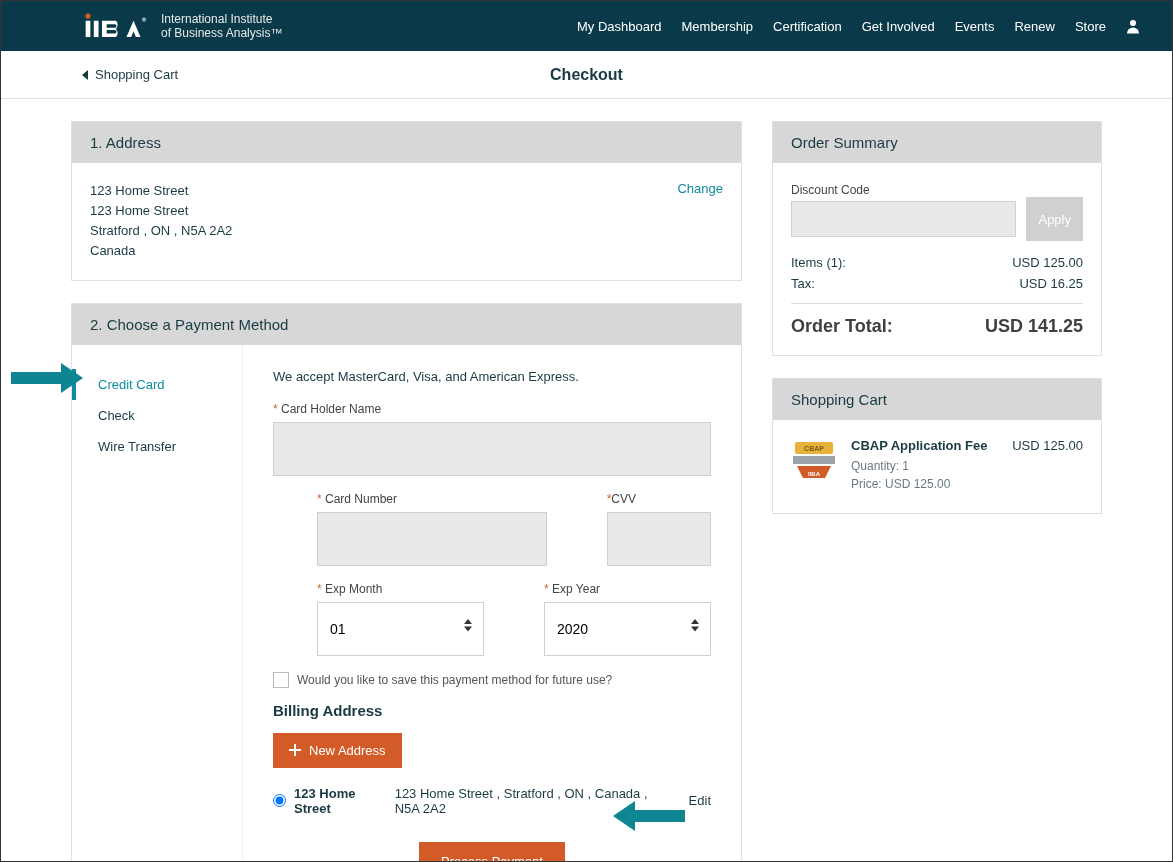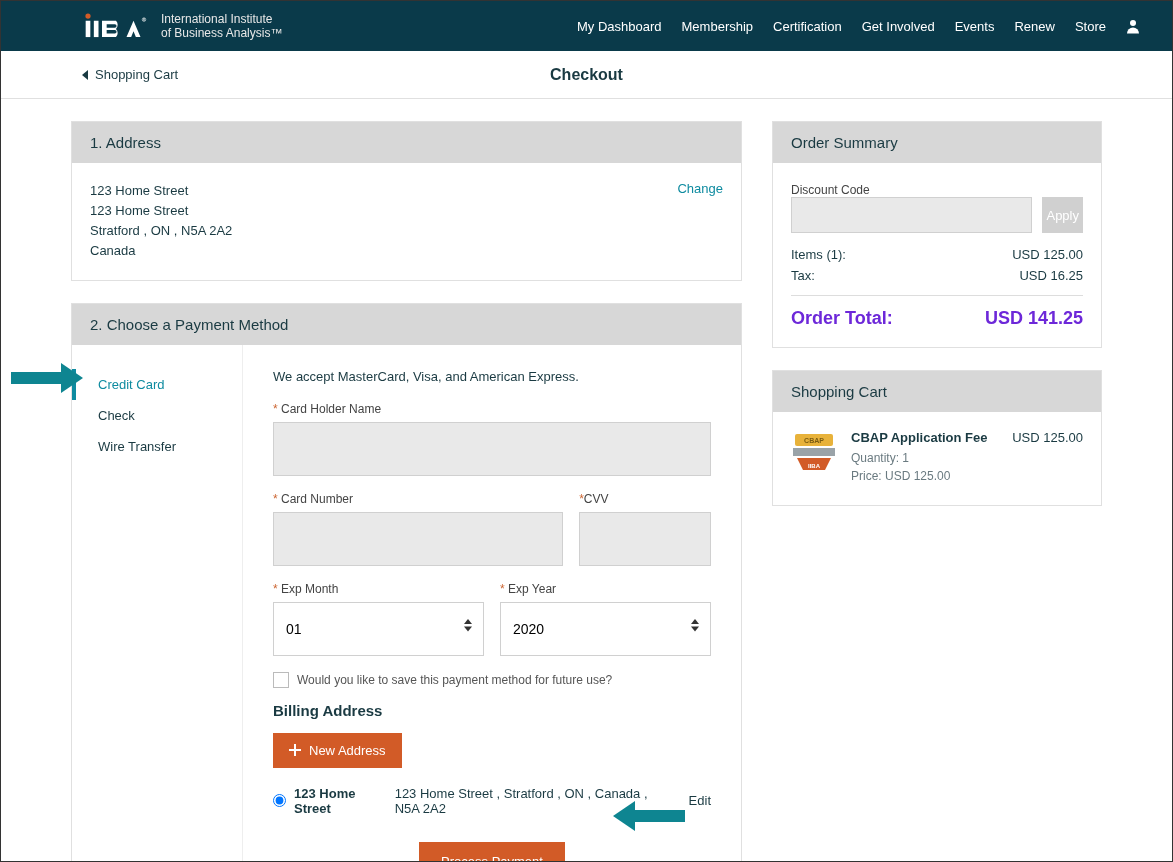--- a/index.html
+++ b/index.html
@@ -144,21 +144,21 @@
     content: "";
     position: absolute;
     right: 12px;
     top: calc(50% - 10px);
     width: 0; height: 0;
     border-left: 4px solid transparent;
     border-right: 4px solid transparent;
     border-bottom: 5px solid #333;
   }
   .row2 { display: flex; gap: 16px; }
-  .row2 > * { flex: 1; }
+  .row2 > * { flex: 1; margin-left: 44px; }
   .row-cn .cn { flex: 2.2; }
   .row-cn .cv { flex: 1; }
   .save-row {
     display: flex; align-items: center; gap: 8px;
     font-size: 12px; color: #555; margin-bottom: 14px;
   }
   .chk {
     width: 16px; height: 16px; border: 1px solid #bbb; background: #fff;
   }
   .billing-h {
@@ -188,25 +188,25 @@
 
   
   .os-body { padding: 20px 18px 18px; }
   .os-label { font-size: 12px; color: #444; }
   .dc-row { display:flex; gap:10px; align-items:center; margin-bottom:14px; }
   .dc-input {
     flex:1; height:36px; background:#e9e9e9; border:1px solid #d0d0d0;
   }
   .apply-btn {
     background:#d0d0d0; color:#fff; border:none;
-    padding: 0 4px; height:36px; font-size:13px;
+    padding: 0 12px; height:44px; font-size:13px;
   }
   .os-line { display:flex; justify-content:space-between; font-size:13px; margin:6px 0; color:#1a3a42; }
   .os-sep { border:none; border-top:1px solid #ddd; margin:12px 0; }
-  .os-total { display:flex; justify-content:space-between; font-size:18px; font-weight:600; color:#6d28d9; }
+  .os-total { display:flex; justify-content:space-between; font-size:18px; font-weight:600; color:#404040; }
 
   .cart-body { padding: 18px; }
   .cart-item { display:flex; gap:14px; align-items:flex-start; }
   .cart-badge {
     width:46px; height:46px; flex-shrink:0;
   }
   .cart-meta { flex:1; }
   .cart-name { font-weight:600; font-size:13px; color:#1a3a42; margin-bottom:6px; }
   .cart-sub { font-size:12px; color:#6a7a80; margin-bottom:4px; }
   .cart-price { font-size:13px; color:#1a3a42; white-space:nowrap; }

